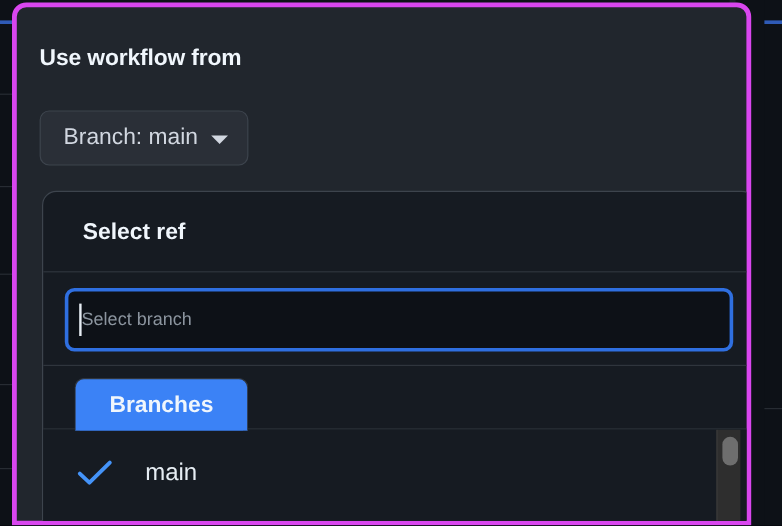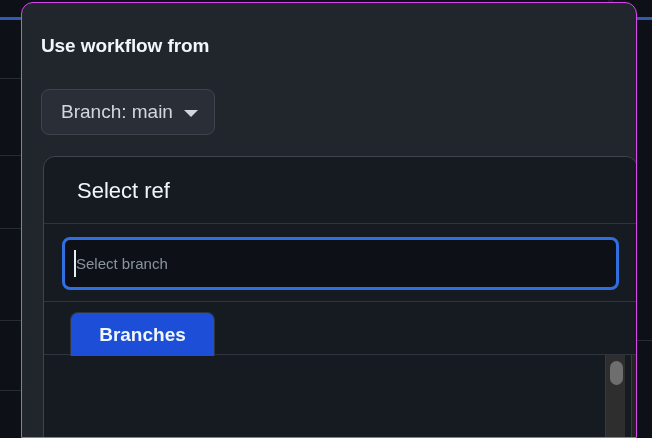--- a/index.html
+++ b/index.html
@@ -68,26 +68,26 @@
     position: absolute;
     left: 637px;
     width: 15px;
     height: 1px;
     background: #272c33;
   }
 
   
   .workflow-popover {
     position: absolute;
-    left: 21px;
+    left: 10px;
     top: 2px;
     width: 616px;
     height: 436px;
     background: #21262d;
-    border: 1px solid #d946ef;
+    border: 4px solid #d946ef;
     border-top-left-radius: 12px;
     border-top-right-radius: 12px;
     box-sizing: border-box;
     overflow: hidden;
   }
 
   .popover-title {
     position: absolute;
     left: 19px;
     top: 32px;
@@ -147,22 +147,22 @@
   .ref-dialog-header {
     position: relative;
     height: 67px;
     border-bottom: 1px solid #2f353d;
     box-sizing: border-box;
   }
   .ref-dialog-title {
     position: absolute;
     left: 33px;
     top: 23px;
-    font-size: 22px;
-    font-weight: normal;
+    font-size: 19px;
+    font-weight: bold;
     color: #f0f6fc;
     line-height: 22px;
   }
 
   .ref-filter-wrap {
     position: relative;
     height: 78px;
     border-bottom: 1px solid #2f353d;
     box-sizing: border-box;
   }
@@ -220,21 +220,21 @@
     align-items: center;
     justify-content: center;
     box-sizing: border-box;
     font-size: 19px;
     cursor: pointer;
     white-space: nowrap;
   }
   .tab-branches {
     left: 26px;
     width: 145px;
-    background: #1d4ed8;
+    background: #3b82f6;
     border: 1px solid #2f353d;
     border-bottom: none;
     border-top-left-radius: 8px;
     border-top-right-radius: 8px;
     color: #f0f6fc;
     font-weight: bold;
     z-index: 2;
   }
   .tab-tags {
     left: 171px;
@@ -368,20 +368,26 @@
       </div>
 
       <div class="ref-tabs">
         <div class="tab tab-branches">
           <span>Branches</span>
         </div>
       </div>
 
       <div class="ref-list">
 
+        <div class="ref-list-item">
+          <svg class="check-icon" viewBox="0 0 24 20">
+            <path d="M2 10.5 L8.4 16.6 L22 3.2" fill="none" stroke="#4493f8" stroke-width="2.6" stroke-linecap="round" stroke-linejoin="round"></path>
+          </svg>
+          <span class="ref-list-item-label">main</span>
+        </div>
 
         <div class="list-scrollbar">
           <div class="list-scrollbar-thumb"></div>
         </div>
 
         <div class="page-scrollbar">
           <div class="page-scrollbar-thumb"></div>
         </div>
 
       </div>

